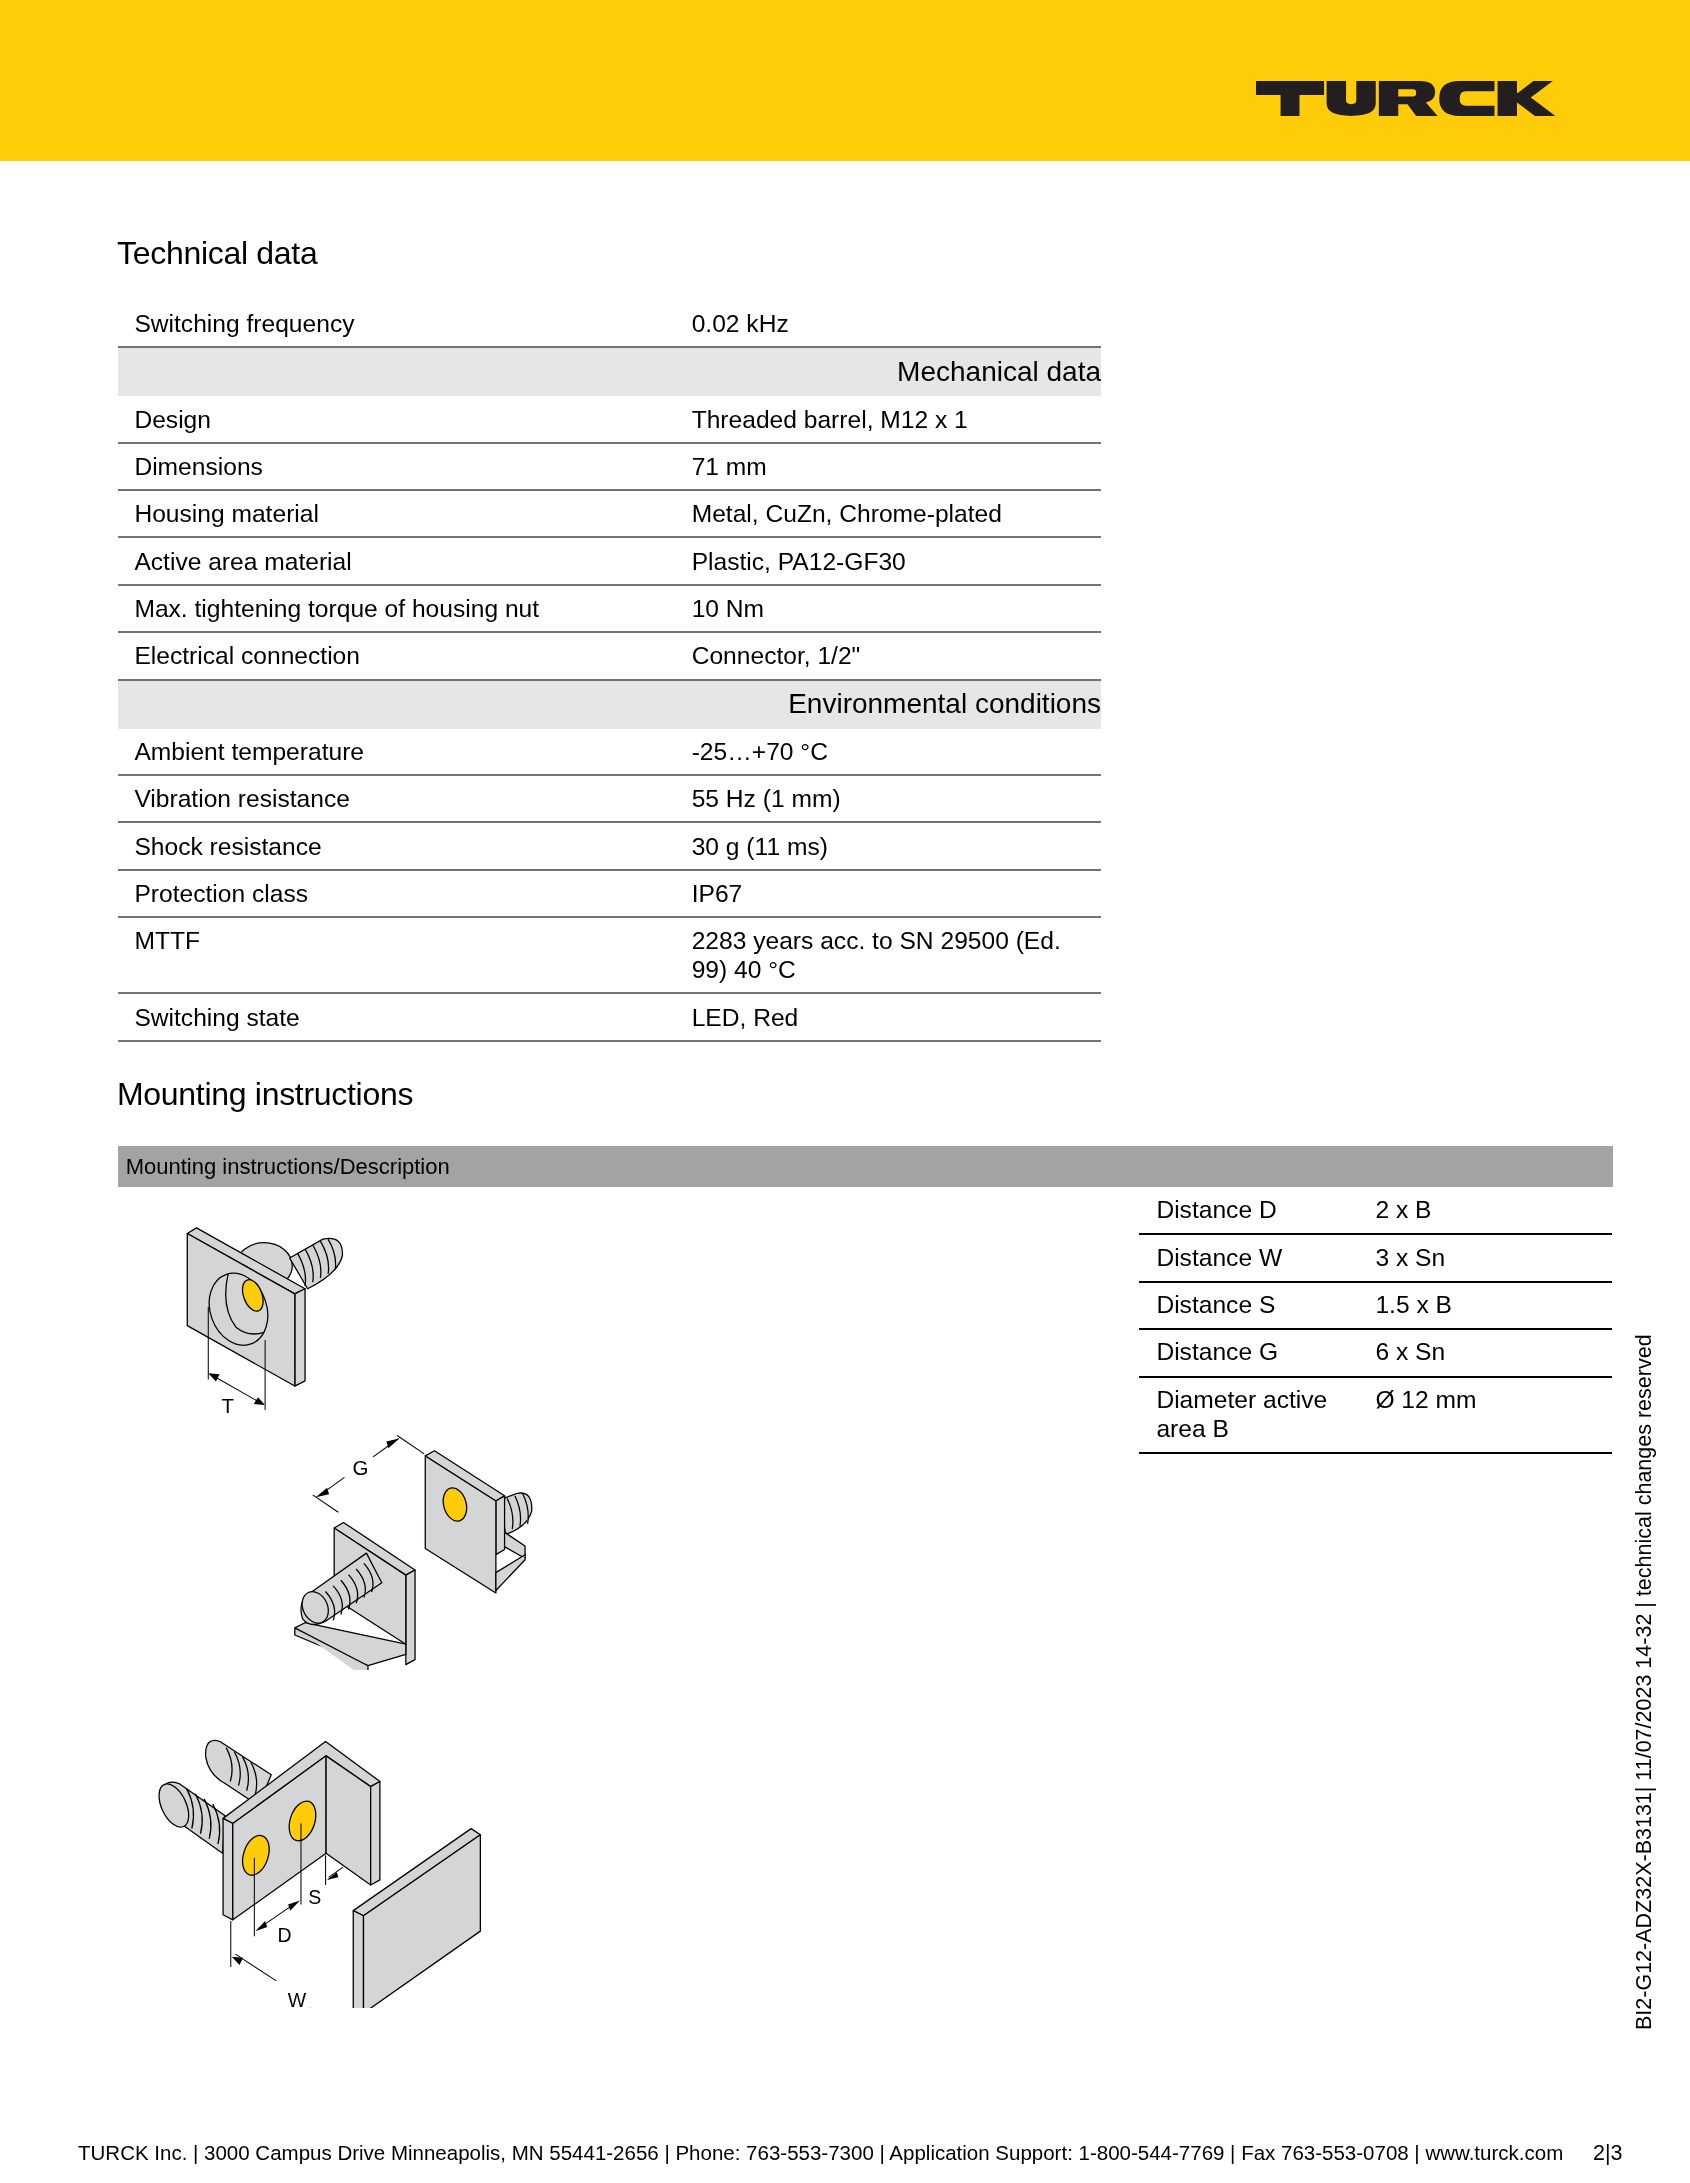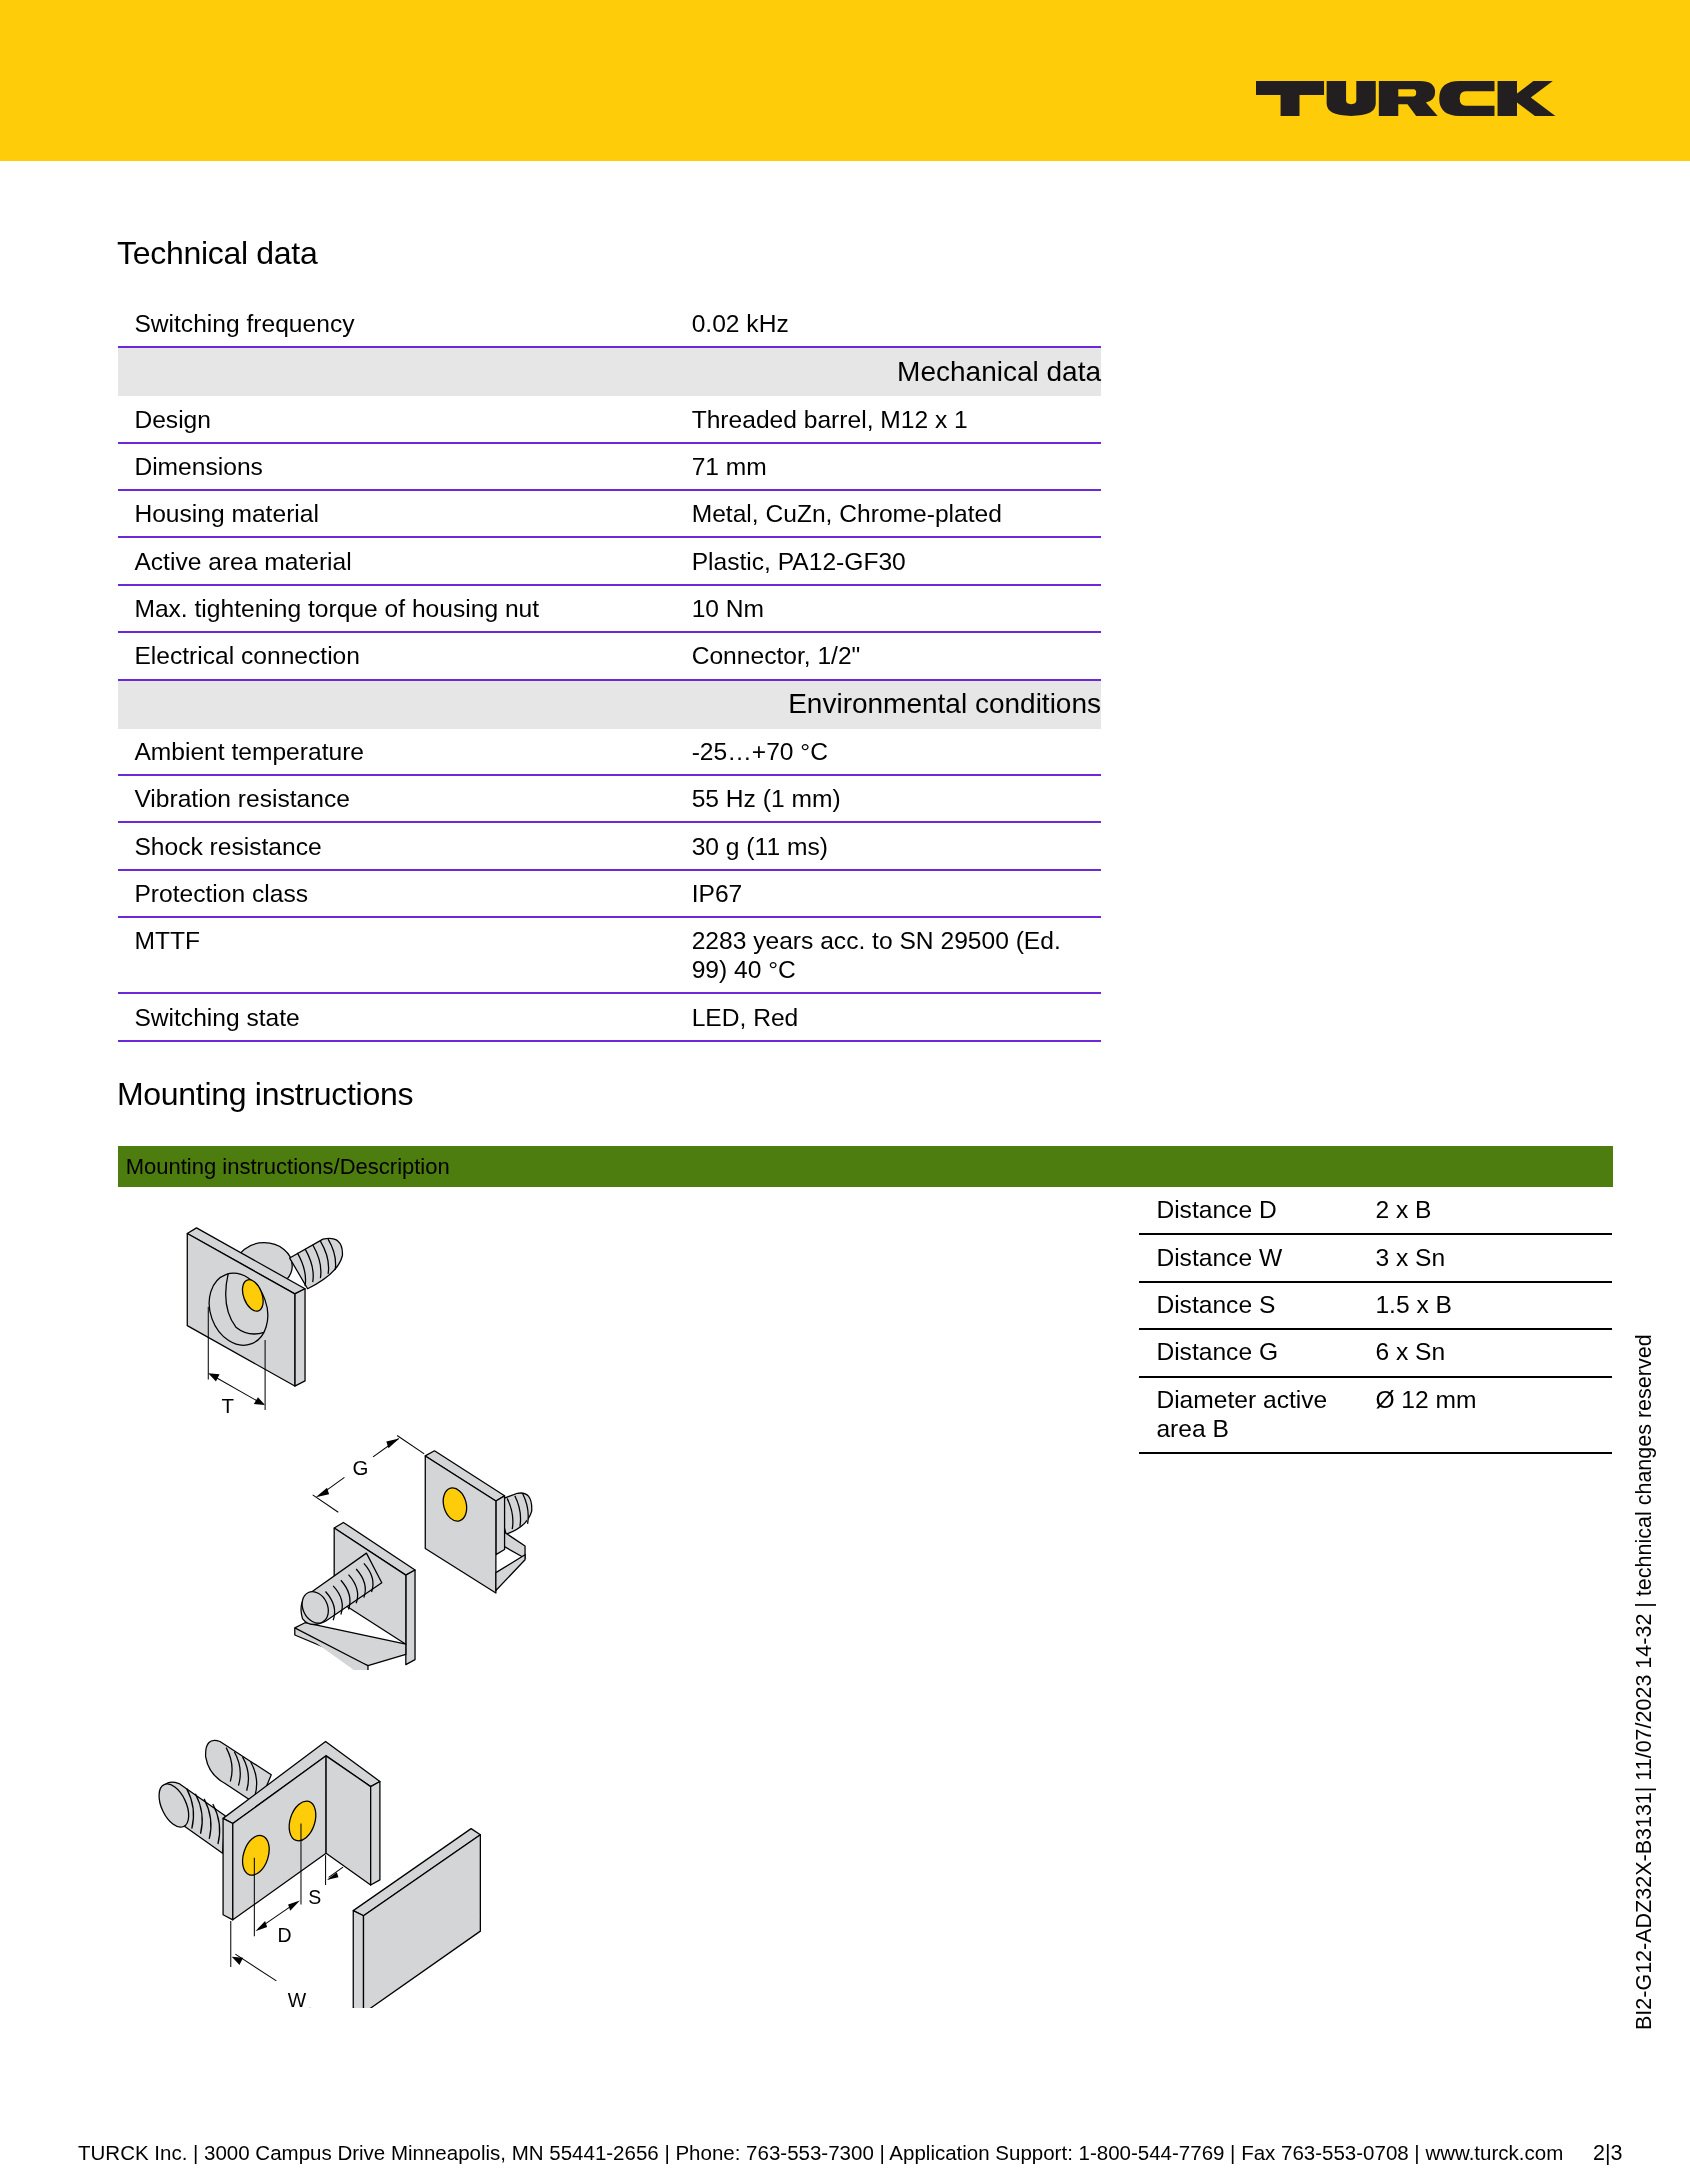--- a/index.html
+++ b/index.html
@@ -3,24 +3,24 @@
 <meta charset="utf-8">
 <style>
   html, body { margin: 0; padding: 0; background: #ffffff; }
   body { width: 1690px; height: 2183px; position: relative; overflow: hidden;
          font-family: "Liberation Sans", sans-serif; color: #000; }
   .header-band { position: absolute; left: 0; top: 0; width: 1690px; height: 161px; background: #FFCC0A; }
   .logo { position: absolute; left: 1256px; top: 81px; width: 348px; height: 35px; }
   .h1 { position: absolute; left: 117px; font-size: 32px; font-weight: normal; margin: 0; letter-spacing: -0.3px; }
   table.spec { position: absolute; left: 118px; top: 301px; width: 983px; border-collapse: collapse; }
   table.spec td { font-size: 24.6px; padding: 0 0 0 16.4px; vertical-align: top; line-height: 29px; }
-  table.spec tr.row td { border-bottom: 2px solid #6d28d9; padding-top: 8.2px; padding-bottom: 8.2px; }
+  table.spec tr.row td { border-bottom: 2px solid #737373; padding-top: 8.2px; padding-bottom: 8.2px; }
   table.spec tr.row td.label { width: 475px; }
   table.spec tr.section td { background: #E6E6E6; font-size: 28px; padding-top: 8.2px; padding-bottom: 10.8px; text-align: right; }
-  .mount-band { position: absolute; left: 118px; top: 1146px; width: 1495px; height: 41px; background: #4d7c0f; }
+  .mount-band { position: absolute; left: 118px; top: 1146px; width: 1495px; height: 41px; background: #a3a3a3; }
   .mount-band span { position: absolute; left: 7.7px; top: 8.2px; font-size: 22px; }
   table.dist { position: absolute; left: 1139px; top: 1188px; width: 473px; border-collapse: collapse; }
   table.dist td { font-size: 24.6px; line-height: 29px; vertical-align: top; border-bottom: 2px solid #000;
                   padding-top: 7.2px; padding-bottom: 9.2px; }
   table.dist td.label { padding-left: 17.4px; width: 217px; }
   .side-text { position: absolute; left: 1632px; top: 2030px; transform: rotate(-90deg); transform-origin: 0 0;
                font-size: 21.5px; white-space: nowrap; }
   .footer { position: absolute; left: 78px; top: 2141px; font-size: 20.5px; white-space: nowrap; }
   .page-num { position: absolute; left: 1593px; top: 2141px; font-size: 21.5px; }
   .drawing { position: absolute; }

